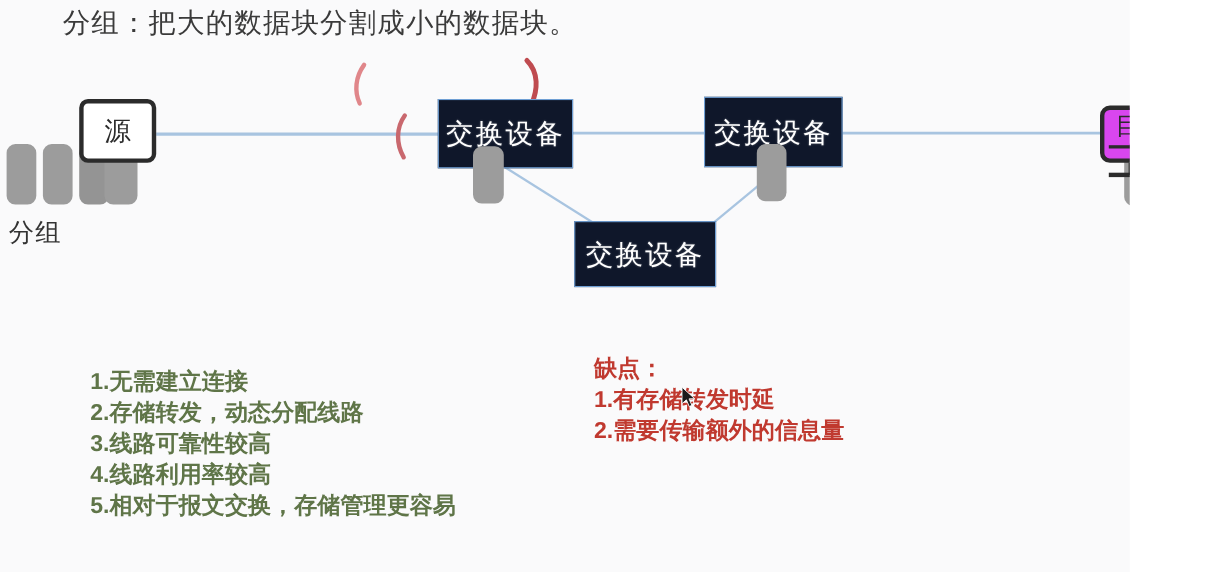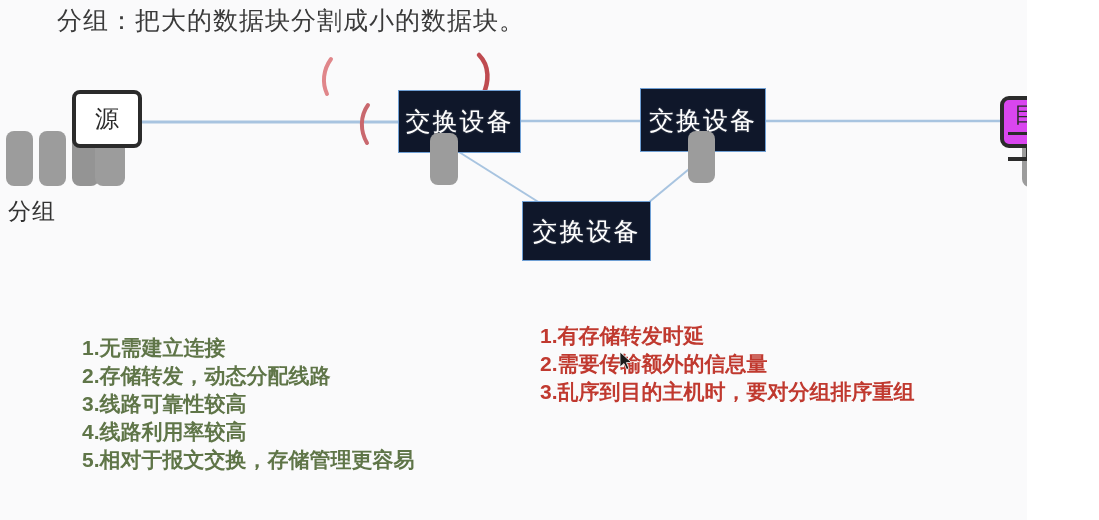--- a/index.html
+++ b/index.html
@@ -244,22 +244,22 @@
 
   <div class="list-block" id="pros-block">
     <span class="line">1.无需建立连接</span>
     <span class="line">2.存储转发，动态分配线路</span>
     <span class="line">3.线路可靠性较高</span>
     <span class="line">4.线路利用率较高</span>
     <span class="line">5.相对于报文交换，存储管理更容易</span>
   </div>
 
   <div class="list-block" id="cons-block">
+    <span class="line">缺点：</span>
     <span class="line">1.有存储转发时延</span>
     <span class="line">2.需要传输额外的信息量</span>
-    <span class="line">3.乱序到目的主机时，要对分组排序重组</span>
   </div>
 
   <svg id="cursor" viewBox="0 0 14 20" xmlns="http://www.w3.org/2000/svg" style="left: 620px; top: 352px;">
     <polygon points="0,0 0,15 4,11.5 6.6,17.6 9,16.5 6.4,10.6 11.5,10.4" fill="#1a1a1a" stroke="#ffffff" stroke-width="0.8"></polygon>
   </svg>
 
 </div>
 
 </body></html>

